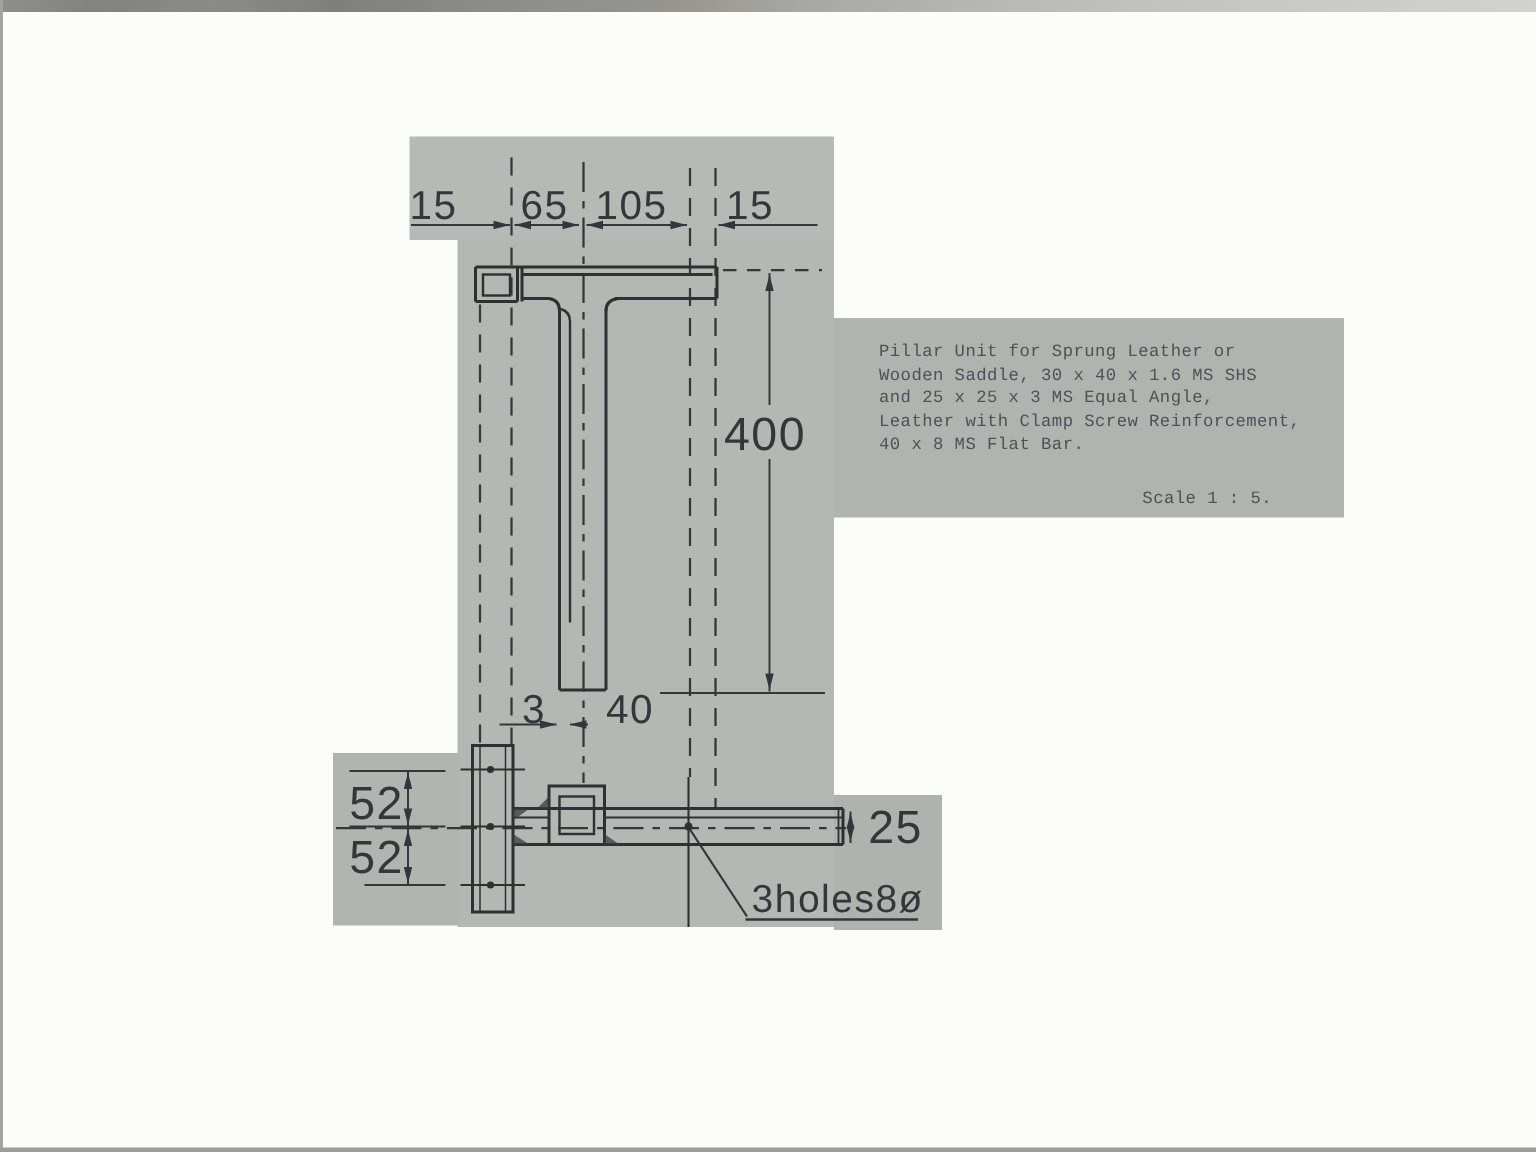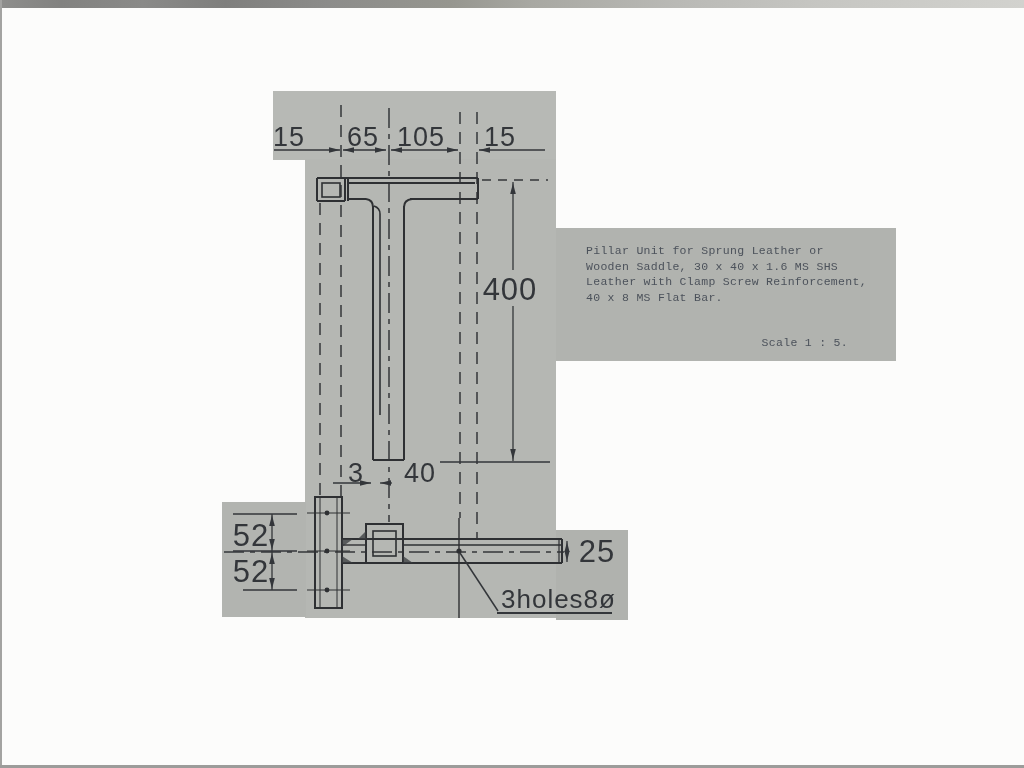--- a/index.html
+++ b/index.html
@@ -21,44 +21,45 @@
   .paper.r4{left:556px;top:530px;width:72px;height:90px;background:#b0b2ae;}
 
   .drawing-svg{position:absolute;left:0;top:0;width:1024px;height:768px;}
 
   svg text{fill:#33363a;font-family:"Liberation Sans","DejaVu Sans",sans-serif;}
   .dim-t{font-size:27px;letter-spacing:1px;}
   .dim-big{font-size:31px;letter-spacing:1px;}
   .dim-holes{font-size:26px;letter-spacing:1px;}
 
   
-  .note-block{position:absolute;left:556px;top:228px;width:340px;height:133px;
+  .note-block{position:absolute;left:556px;top:212px;width:340px;height:133px;
     background:#b1b3af;box-sizing:border-box;padding:15px 0 0 30px;
     color:#4c525b;font-family:"Liberation Mono","DejaVu Sans Mono",monospace;
     font-size:11.5px;line-height:15.5px;letter-spacing:0.3px;}
   .note-line{display:block;white-space:nowrap;}
-  .scale-line{display:block;margin-top:30px;text-align:right;padding-right:48px;}
+  .scale-line{display:block;margin-top:20px;text-align:right;padding-right:48px;}
 </style>
 </head>
 <body>
 
 <div id="stage">
 
   <div class="top-strip"></div>
   <div class="left-strip"></div>
   <div class="bottom-strip"></div>
 
   <div class="paper r1"></div>
   <div class="paper r2"></div>
   <div class="paper r3"></div>
   <div class="paper r4"></div>
 
   <div class="note-block">
     <span class="note-line">Pillar Unit for Sprung Leather or</span>
     <span class="note-line">Wooden Saddle, 30 x 40 x 1.6 MS SHS</span>
+    <span class="note-line">and 25 x 25 x 3 MS Equal Angle,</span>
     <span class="note-line">Leather with Clamp Screw Reinforcement,</span>
     <span class="note-line">40 x 8 MS Flat Bar.</span>
     <span class="scale-line">Scale 1 : 5.</span>
   </div>
 
   <svg class="drawing-svg" viewBox="0 0 1024 768" xmlns="http://www.w3.org/2000/svg">
 
     <g stroke="#34373a" stroke-width="1.5" fill="none">
       <line x1="320" y1="203" x2="320" y2="497" stroke-dasharray="12 8"></line>
       <line x1="341" y1="105" x2="341" y2="497" stroke-dasharray="12 8"></line>

